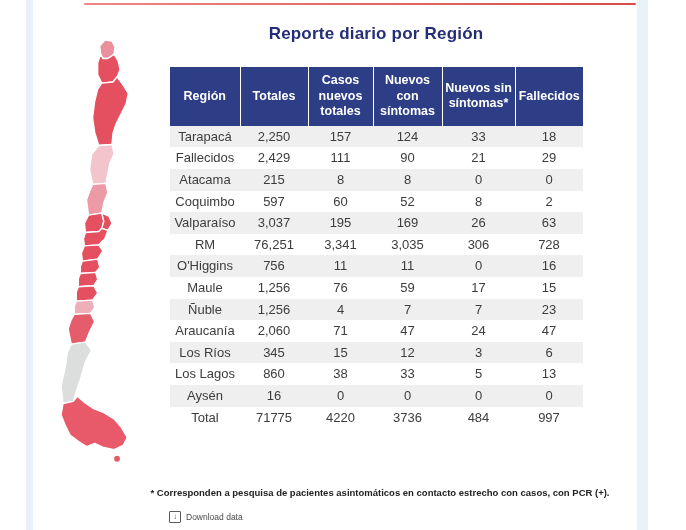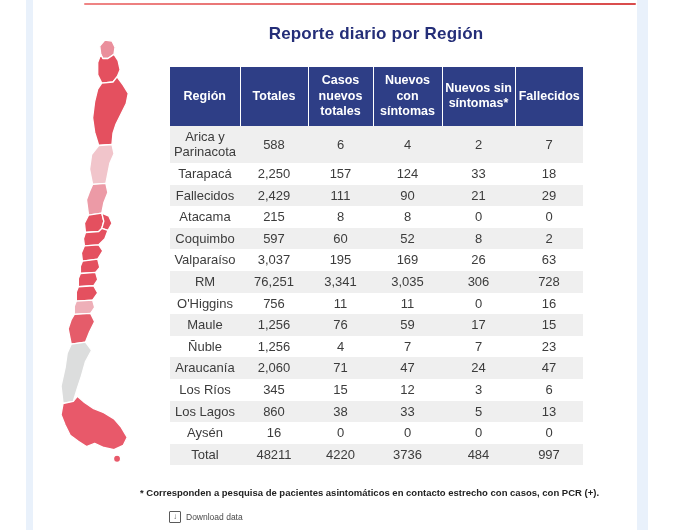--- a/index.html
+++ b/index.html
@@ -20,21 +20,21 @@
   table.report{position:absolute;left:170px;top:67px;width:413px;
     border-collapse:collapse;table-layout:fixed;}
   table.report th{
     background:#2e3e86;color:#ffffff;font-weight:bold;font-size:12.5px;
     line-height:1.25;padding:6px 2px;vertical-align:middle;text-align:center;}
   table.report th + th{border-left:1px solid #ffffff;}
   table.report td{
     font-size:13px;color:#3c3c3c;text-align:center;padding:3px 2px;
     line-height:1.2;vertical-align:middle;}
   table.report tbody tr:nth-child(odd) td{background:#efefef;}
-  .footnote{position:absolute;left:140px;top:487px;width:480px;text-align:left;
+  .footnote{position:absolute;left:140px;top:487px;width:480px;text-align:center;
     font-size:9.5px;font-weight:bold;color:#222222;}
   .download{position:absolute;left:169px;top:511px;display:flex;align-items:center;
     gap:5px;color:#4a4a4a;font-size:8.5px;text-decoration:none;cursor:pointer;}
   .dl-icon{display:inline-flex;align-items:center;justify-content:center;
     width:10px;height:10px;border:1px solid #5a5a5a;border-radius:1px;
     font-size:8px;line-height:1;color:#5a5a5a;}
 </style>
 </head>
 <body>
 
@@ -80,28 +80,20 @@
         <th>Región</th>
         <th>Totales</th>
         <th>Casos nuevos totales</th>
         <th>Nuevos con síntomas</th>
         <th>Nuevos sin síntomas*</th>
         <th>Fallecidos</th>
       </tr>
     </thead>
   <tbody>
       <tr>
-        <td>Arica y Parinacota</td>
-        <td>588</td>
-        <td>6</td>
-        <td>4</td>
-        <td>2</td>
-        <td>7</td>
-      </tr>
-      <tr>
         <td>Tarapacá</td>
         <td>2,250</td>
         <td>157</td>
         <td>124</td>
         <td>33</td>
         <td>18</td>
       </tr>
       <tr>
         <td>Fallecidos</td>
         <td>2,429</td>
@@ -193,21 +185,21 @@
       <tr>
         <td>Aysén</td>
         <td>16</td>
         <td>0</td>
         <td>0</td>
         <td>0</td>
         <td>0</td>
       </tr>
       <tr>
         <td>Total</td>
-        <td>48211</td>
+        <td>71775</td>
         <td>4220</td>
         <td>3736</td>
         <td>484</td>
         <td>997</td>
       </tr>
     </tbody>
 </table>
 
 <div class="footnote">* Corresponden a pesquisa de pacientes asintomáticos en contacto estrecho con casos, con PCR (+).</div>
 

